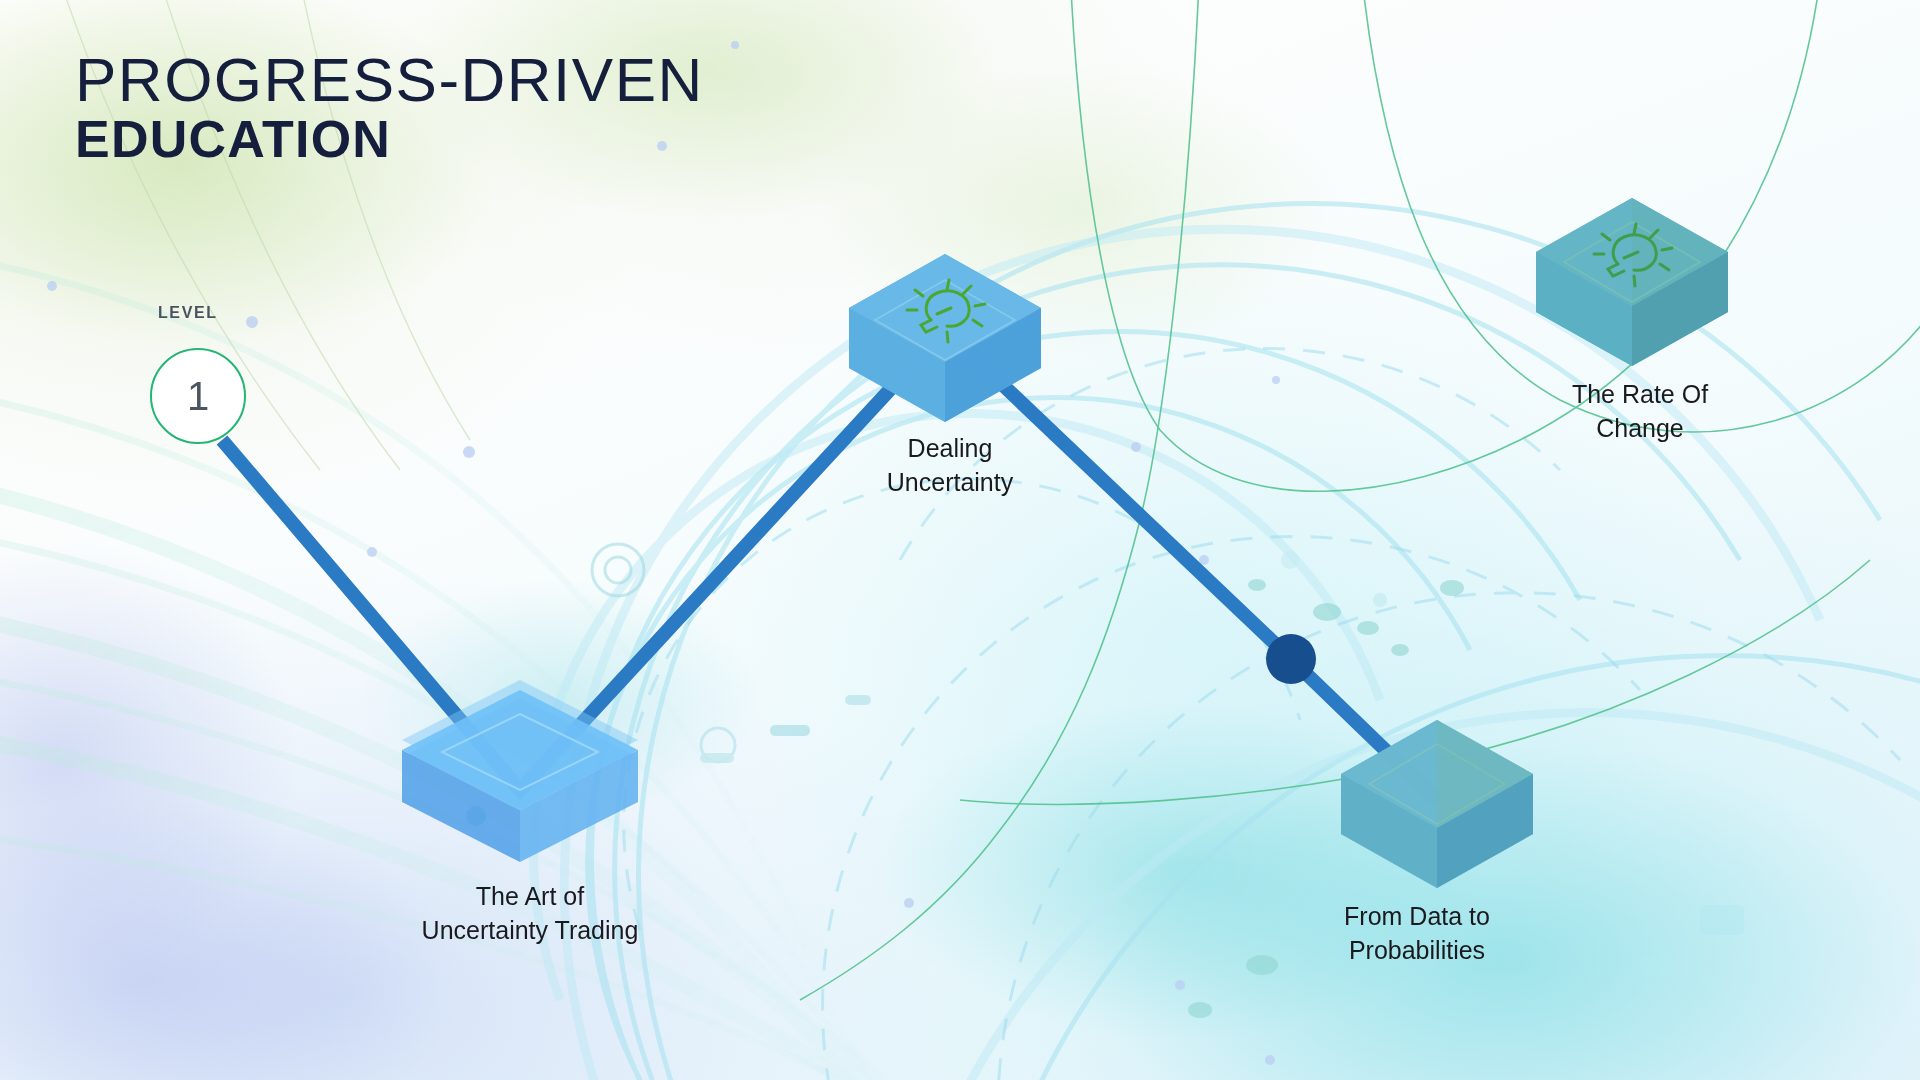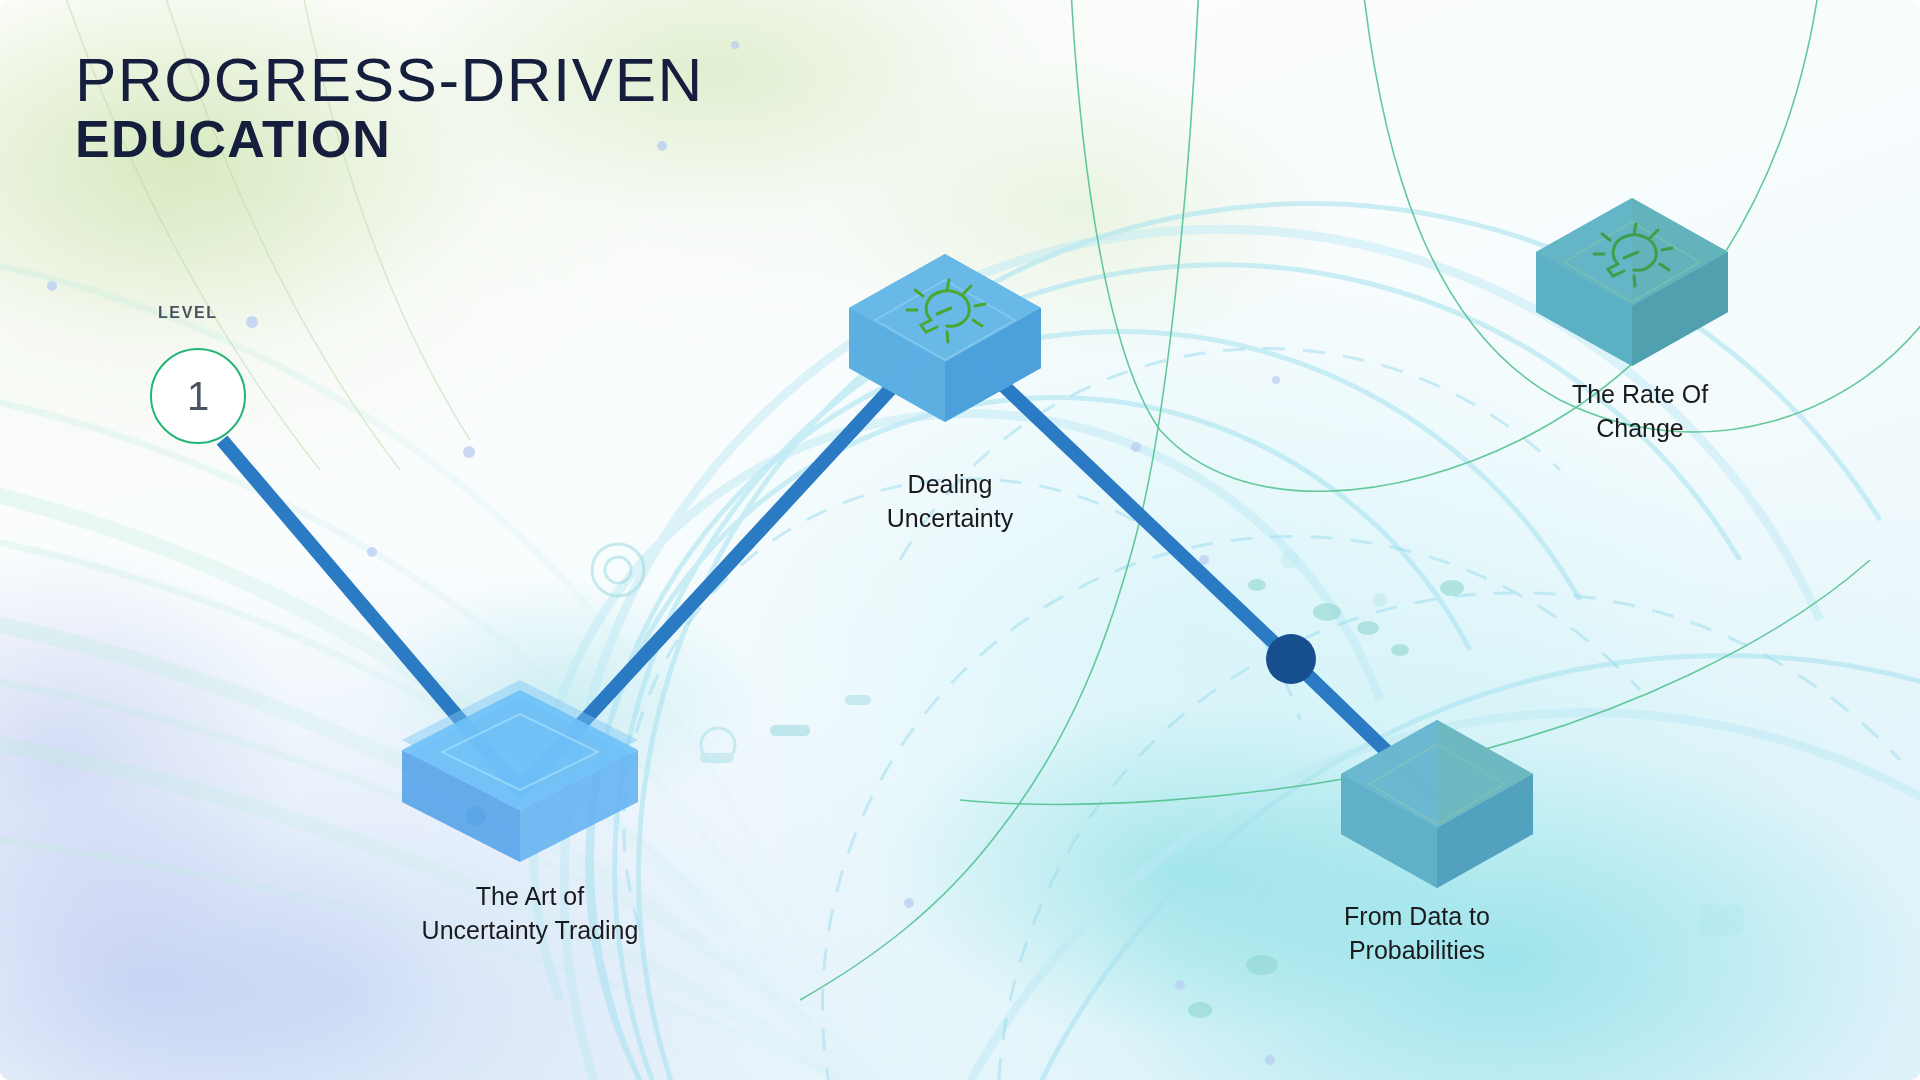--- a/index.html
+++ b/index.html
@@ -2,21 +2,21 @@
 <html><head>
 <meta charset="utf-8">
 <style>
   html,body{margin:0;padding:0;}
   body{
     width:1920px;height:1080px;overflow:hidden;
     background:#ffffff;
     font-family:"Liberation Sans", sans-serif;
     position:relative;
   }
-  #stage{position:absolute;inset:0;width:1920px;height:1080px;overflow:hidden;border-radius:9px;}
+  #stage{position:absolute;inset:0;width:1920px;height:1080px;overflow:hidden;}
 
   
   .bg-layer{position:absolute;inset:0;pointer-events:none;}
 
   .bg-wash{
     background:
       radial-gradient(ellipse 900px 600px at 18% 92%, rgba(150,170,235,.30) 0%, rgba(190,205,245,.12) 45%, rgba(255,255,255,0) 72%),
       radial-gradient(ellipse 1000px 700px at 78% 88%, rgba(120,225,235,.30) 0%, rgba(175,235,245,.12) 48%, rgba(255,255,255,0) 75%),
       radial-gradient(ellipse 760px 520px at 62% 58%, rgba(150,230,240,.22) 0%, rgba(255,255,255,0) 70%),
       radial-gradient(ellipse 700px 420px at 8% 20%, rgba(225,235,205,.38) 0%, rgba(255,255,255,0) 70%),
@@ -46,21 +46,21 @@
     display:flex;align-items:center;justify-content:center;
     box-sizing:border-box;
   }
   .level-num{font-size:40px;font-weight:400;color:#4a5560;line-height:1;}
 
   
   .node-label{
     position:absolute;text-align:center;color:#1a1a1e;
     font-size:25px;line-height:1.34;white-space:pre-line;
   }
-  #lbl-uncertainty{left:790px;top:468px;width:320px;}
+  #lbl-uncertainty{left:790px;top:432px;width:320px;}
   #lbl-trading   {left:370px;top:880px;width:320px;}
   #lbl-probs     {left:1252px;top:900px;width:330px;}
   #lbl-rate      {left:1480px;top:378px;width:320px;}
 </style>
 </head>
 <body>
 
 <div id="stage">
 
   <div class="bg-layer bg-wash"></div>

